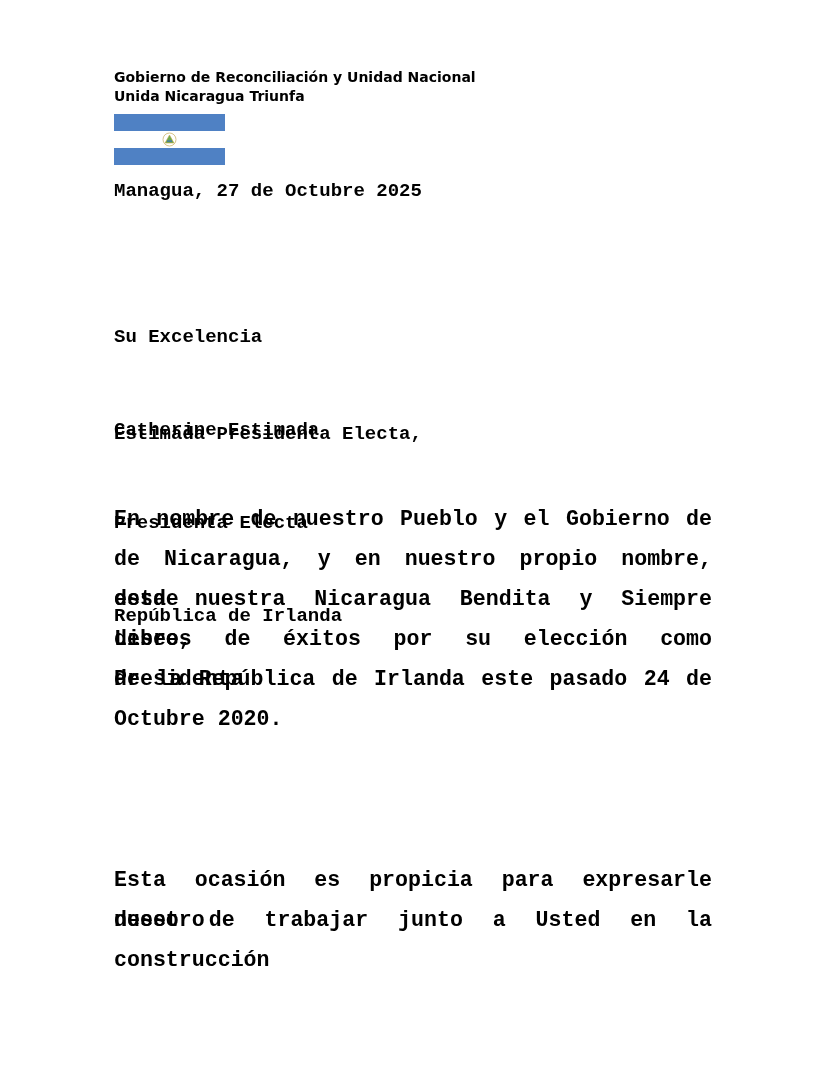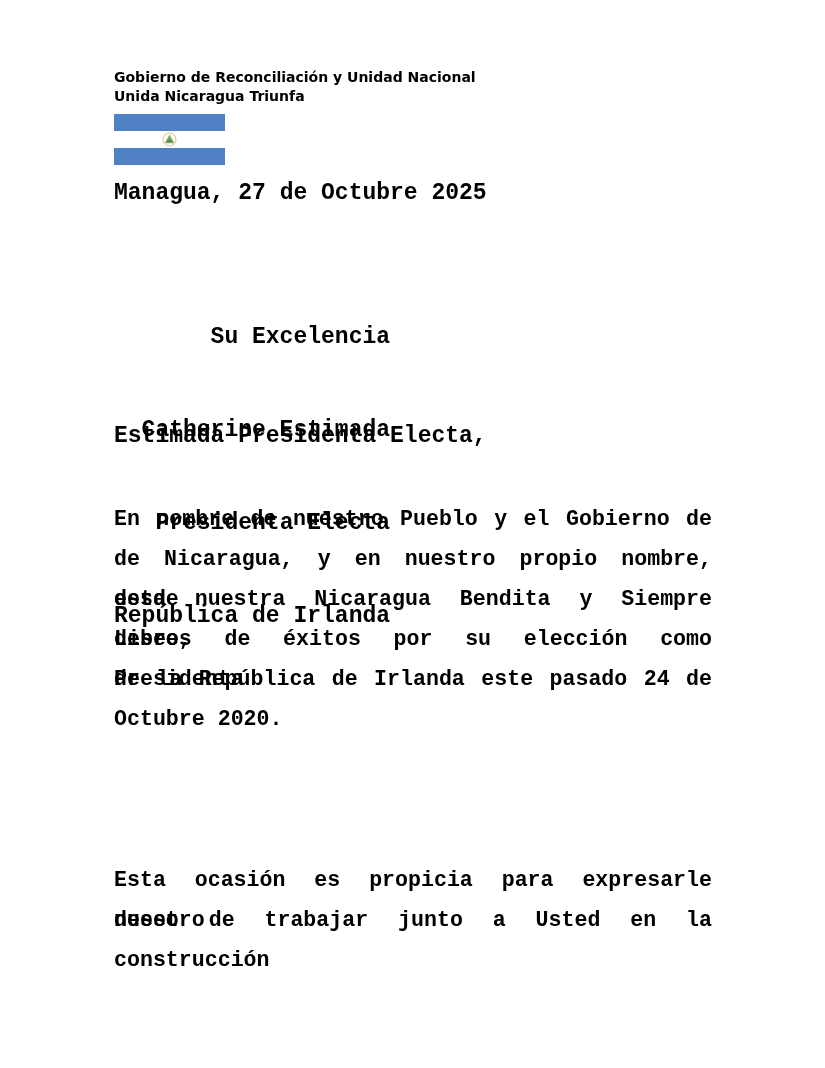--- a/index.html
+++ b/index.html
@@ -4,23 +4,23 @@
 <style>
   html, body { margin: 0; padding: 0; background: #ffffff; }
   body { width: 825px; height: 1068px; position: relative; overflow: hidden; color: #000; }
   .header { position: absolute; left: 114px; top: 68px; font-family: "DejaVu Sans", sans-serif; font-weight: bold; font-size: 14px; line-height: 19px; color: #000; }
   .flag { position: absolute; left: 114px; top: 114px; width: 111px; height: 51px; }
   .flag .stripe { position: absolute; left: 0; width: 111px; }
   .flag .top { top: 0; height: 17px; }
   .flag .mid { top: 17px; height: 17px; background: #ffffff; }
   .flag .bot { top: 34px; height: 17px; }
   .flag .emblem { position: absolute; left: 48px; top: 18px; width: 15px; height: 15px; }
-  .mono { font-family: "Liberation Mono", monospace; font-weight: bold; font-size: 23px; color: #000; position: absolute; left: 114px; white-space: pre; }
+  .mono { font-family: "Liberation Mono", monospace; font-weight: bold; font-size: 19px; color: #000; position: absolute; left: 114px; white-space: pre; }
   .date { top: 180px; }
-  .recipient { top: 260px; line-height: 31px; text-align: right; }
+  .recipient { top: 260px; line-height: 31px; }
   .salutation { top: 423px; text-align: center; }
   .para { position: absolute; left: 114px; width: 598px; font-family: "Liberation Mono", monospace; font-weight: bold; font-size: 21.6px; line-height: 40px; text-align: justify; text-align-last: left; color: #000; }
   .p1 { top: 499px; }
   .p2 { top: 860px; }
   .line { display: block; text-align: justify; text-align-last: justify; height: 40px; }
   .line.last { text-align-last: left; }
 </style>
 </head>
 <body>
 

